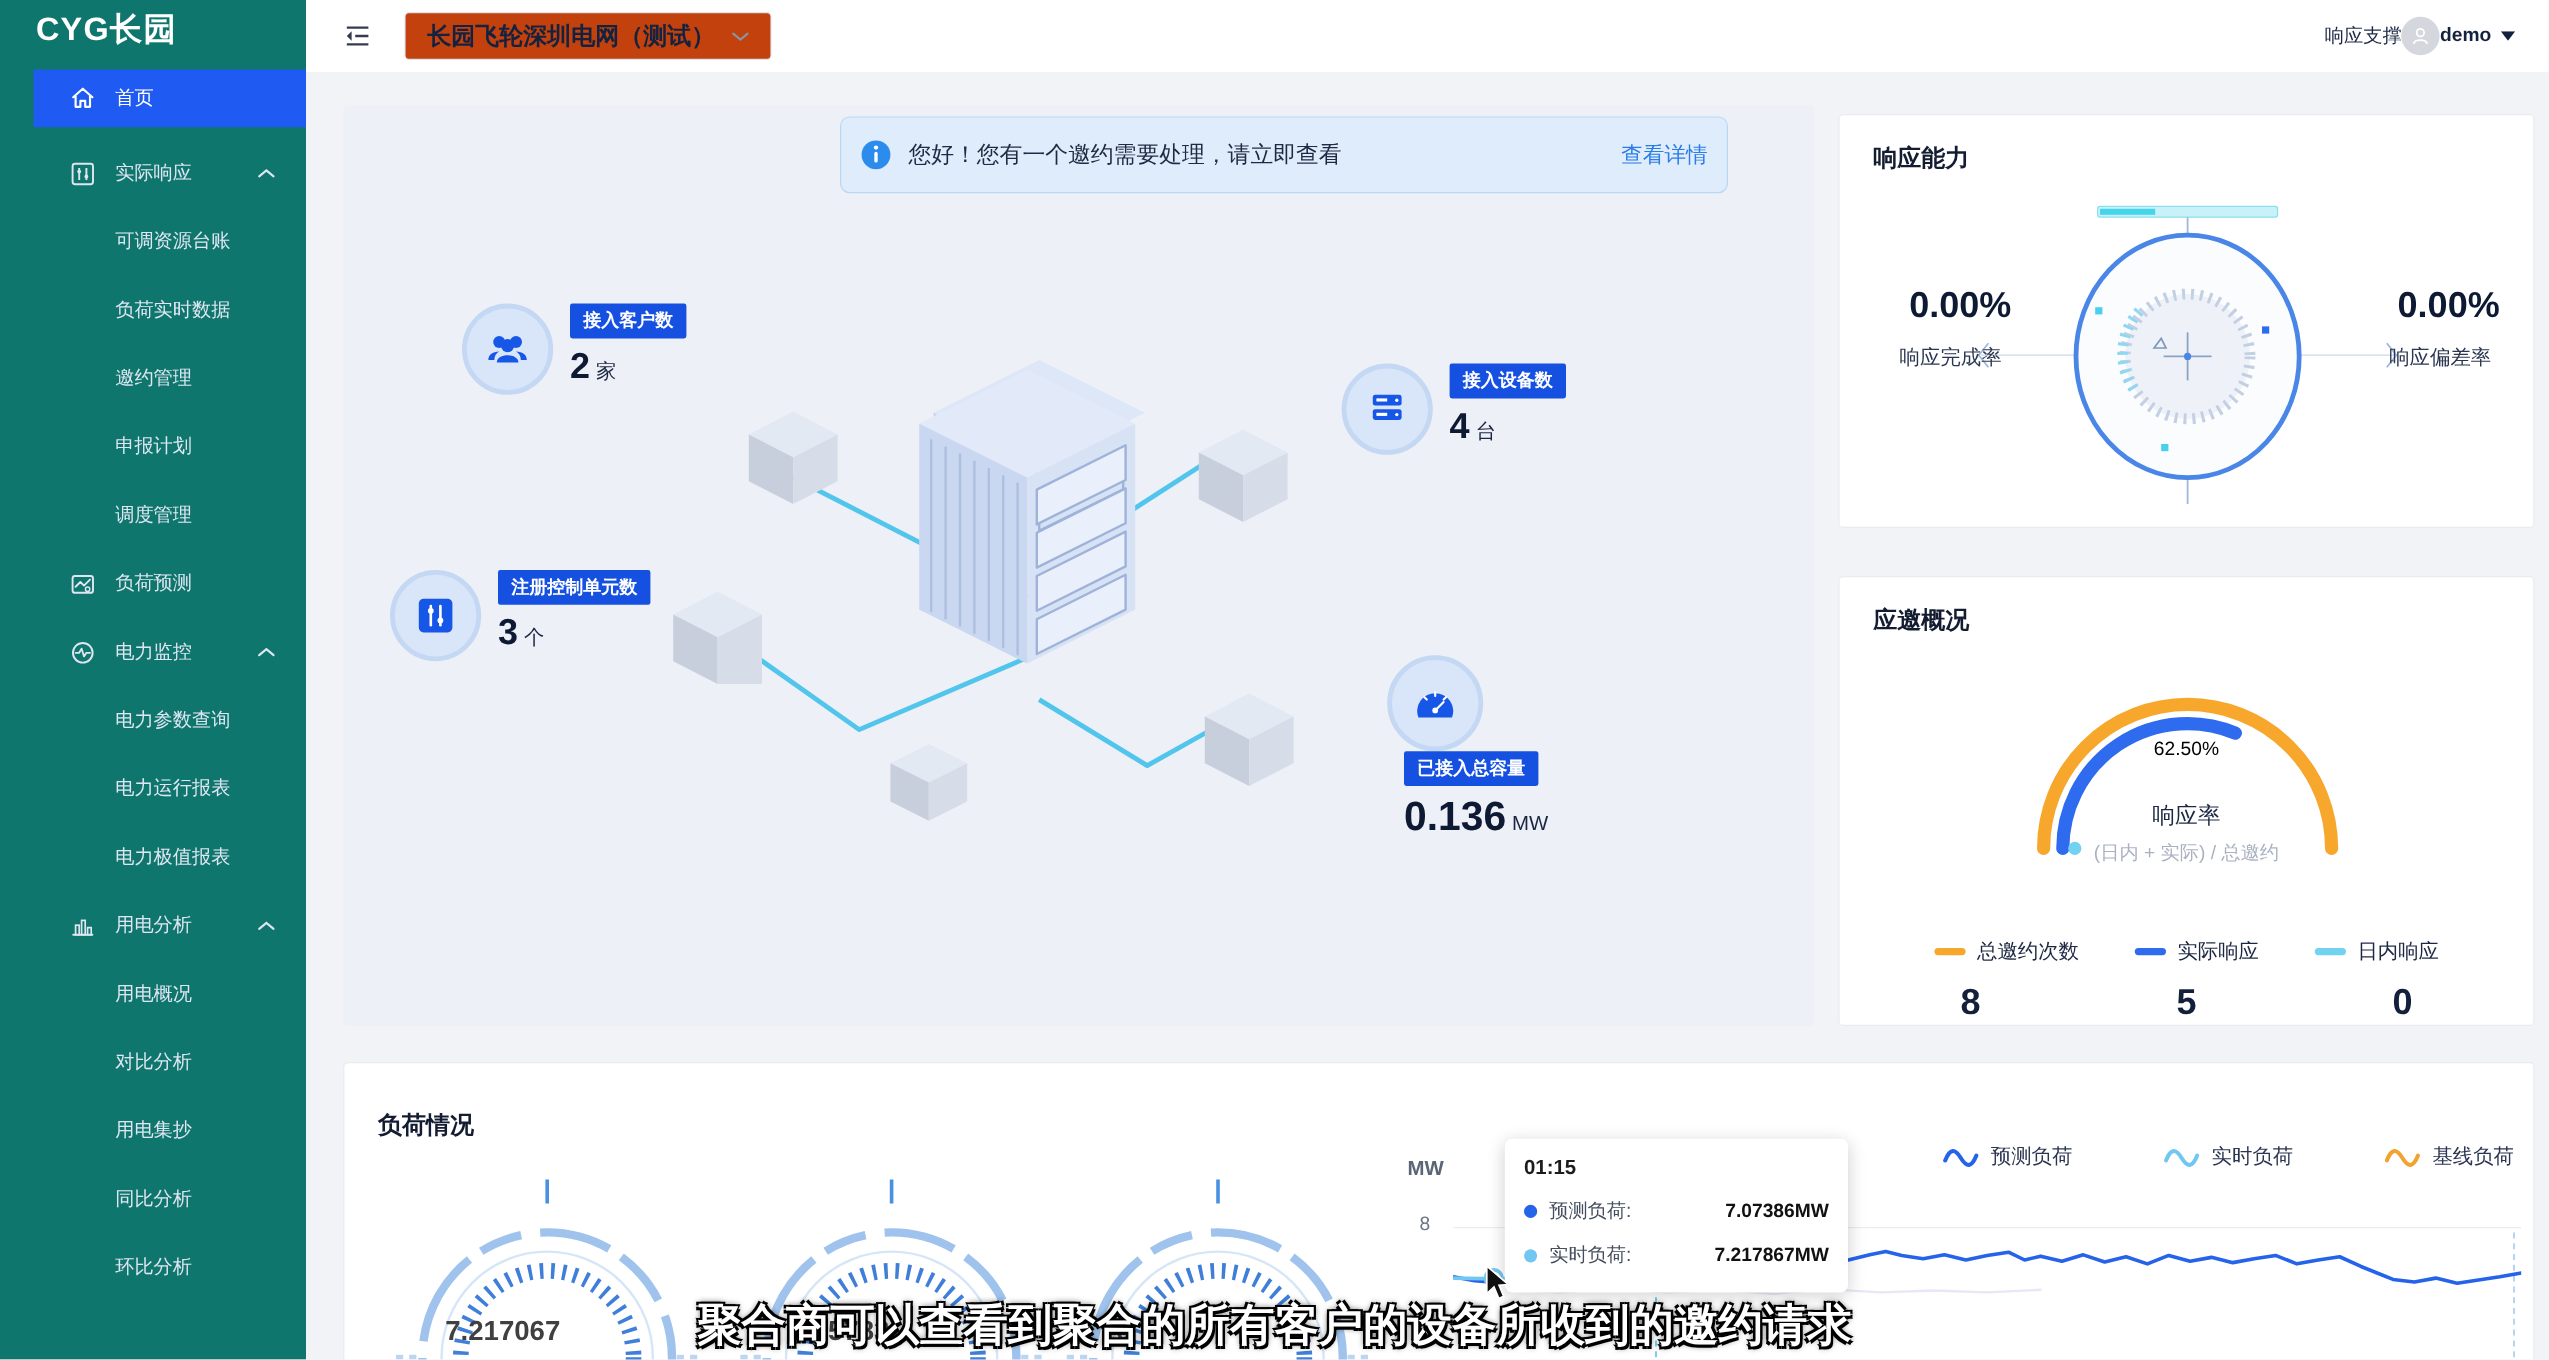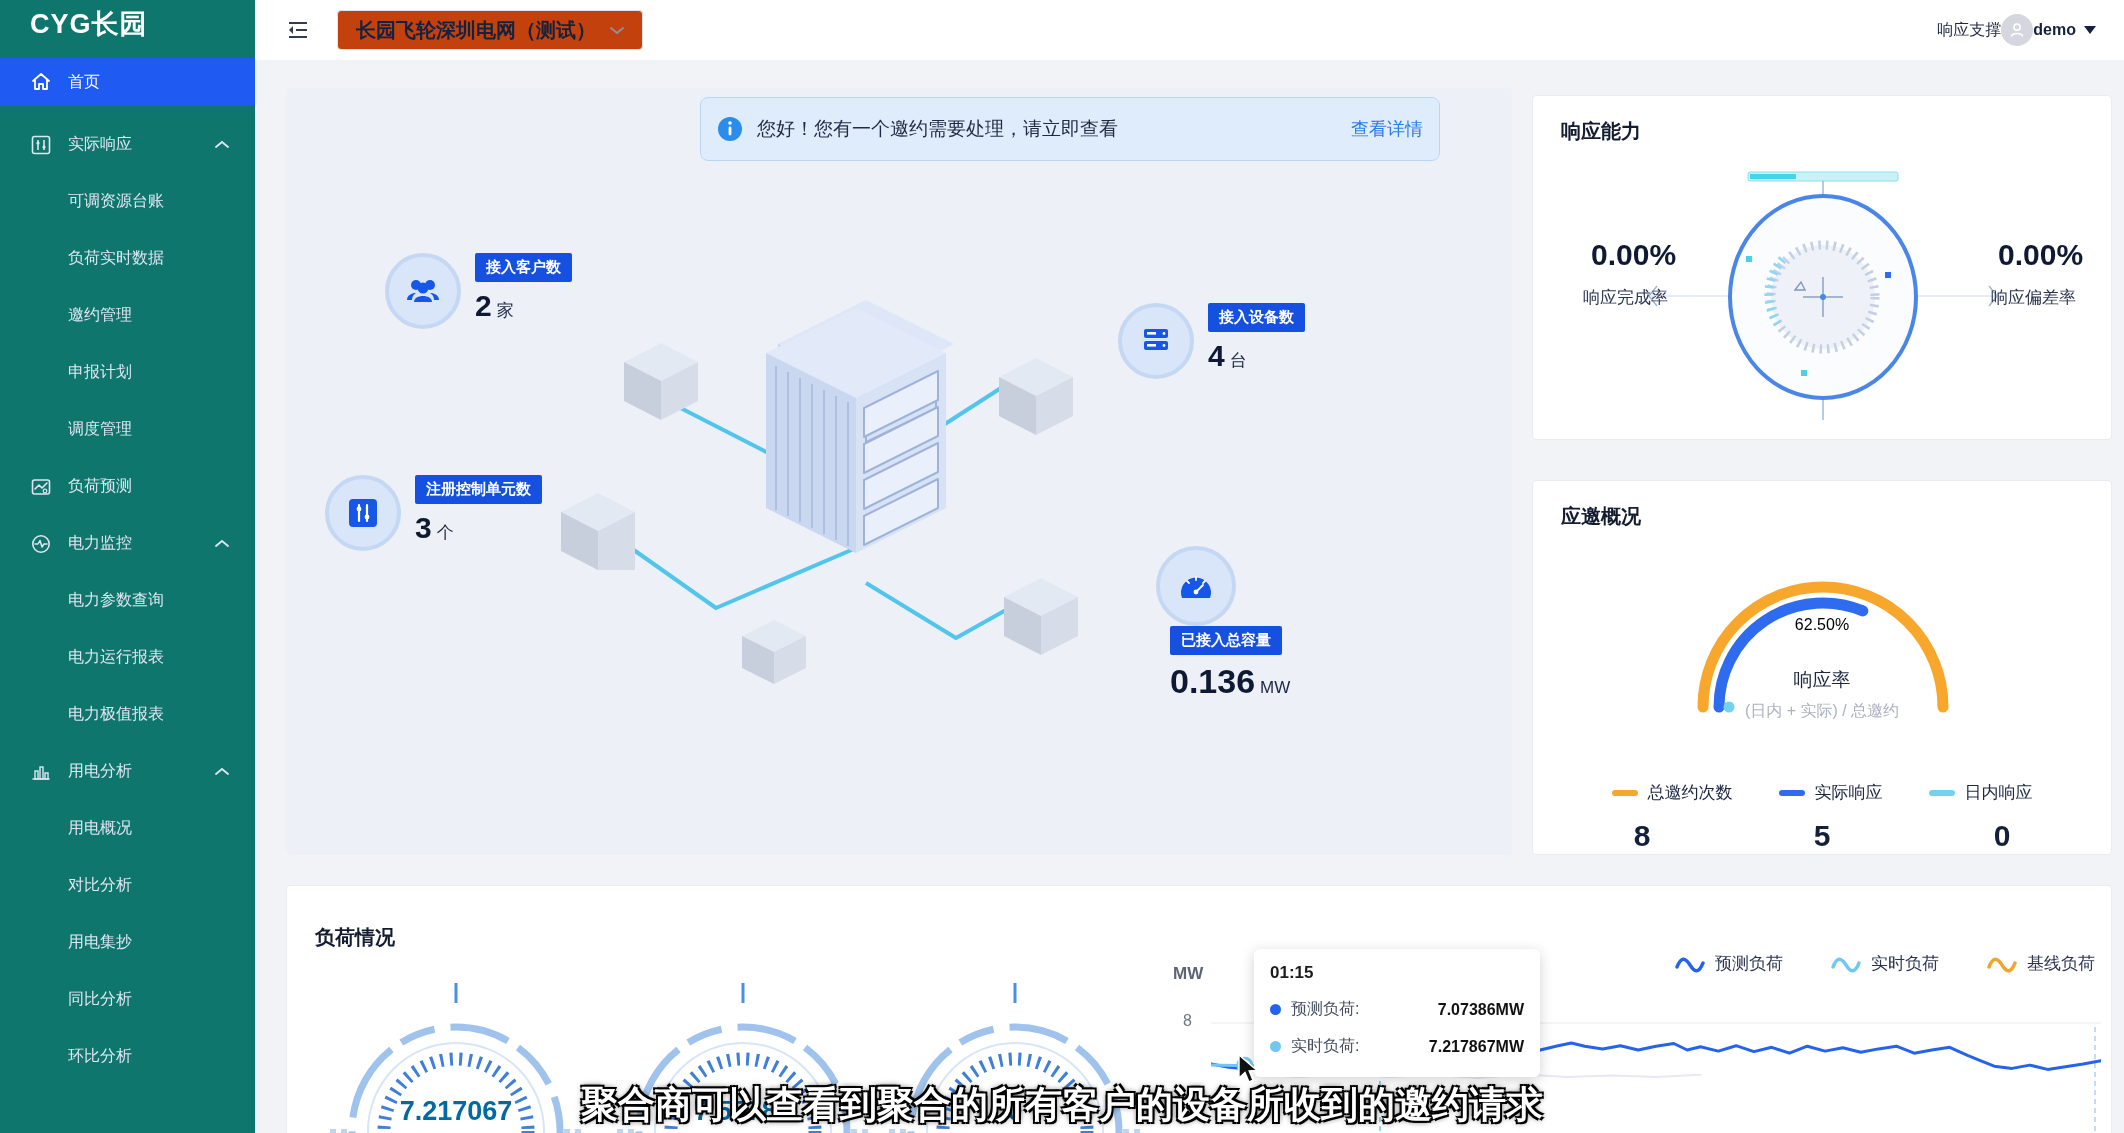--- a/index.html
+++ b/index.html
@@ -5,21 +5,21 @@
   * { margin:0; padding:0; box-sizing:border-box; }
   html,body { width:2124px; height:1133px; overflow:hidden; background:#f2f3f6;
     font-family:"Liberation Sans","DejaVu Sans",sans-serif; }
   #app { position:relative; width:2124px; height:1133px; overflow:hidden; }
 
   
   .sidebar { position:absolute; left:0; top:0; width:255px; height:1133px;
     background:#0f766e; color:#e8edf7; z-index:30; }
   .logo { height:48px; display:flex; align-items:center; padding-left:30px;
     font-size:27px; font-weight:bold; color:#fff; letter-spacing:1px; }
-  .menu { margin-top:10px; }
+  .menu { margin-top:10px;padding-left:28px; }
   .mi { height:57px; display:flex; align-items:center; font-size:16px;
     color:#dfe6f2; cursor:pointer; }
   .mi.selected { height:48px; background:#1f5af2; color:#fff; margin-bottom:10px; }
   .mi .mic { width:22px; height:22px; margin-left:30px; margin-right:16px;
     display:flex; align-items:center; justify-content:center; flex:none; }
   .mi.sub { padding-left:68px; }
   .mi .caret { margin-left:auto; margin-right:26px; display:flex; }
 
   
   .topbar { position:absolute; left:255px; top:0; width:1869px; height:60px;
@@ -66,34 +66,34 @@
   .gauge-center { position:absolute; left:0; right:0; text-align:center; }
   .io-rate-label { font-size:19px; color:#1c2742; margin-top:8px; }
   .io-formula { font-size:16px; color:#aab2c2; margin-top:10px; }
   .io-legend { position:absolute; left:0; right:0; top:300px; display:flex; justify-content:center; gap:46px; }
   .io-leg-item { display:flex; align-items:center; gap:10px; font-size:17px; color:#1c2742; cursor:pointer; }
   .io-dash { width:26px; height:6px; border-radius:3px; }
   .io-nums { position:absolute; left:0; right:0; top:338px; display:flex; justify-content:center; gap:120px; }
   .io-num { font-size:30px; font-weight:bold; color:#13203c; width:60px; text-align:center; }
 
   
-  .lp-legend { position:absolute; right:16px; top:66px; display:flex; gap:48px; }
+  .lp-legend { position:absolute; right:16px; top:66px; display:flex; gap:76px; }
   .lp-leg-item { display:flex; align-items:center; gap:10px; font-size:17px; color:#2a3550; cursor:pointer; }
   .axis-unit { position:absolute; left:886px; top:78px; font-size:17px; font-weight:bold; color:#5b6575; }
   .axis-tick { position:absolute; left:896px; top:126px; font-size:16px; color:#6d7685; }
 
   .tooltip { position:absolute; left:967px; top:63px; width:286px; height:128px;
     background:#fff; border-radius:6px; box-shadow:0 3px 14px rgba(0,0,0,.18); padding:14px 16px; z-index:6; }
   .tt-time { font-size:17px; font-weight:bold; color:#1c1c1c; }
   .tt-row { display:flex; align-items:center; margin-top:16px; font-size:16px; color:#444e5e; }
   .tt-dot { width:11px; height:11px; border-radius:50%; margin-right:10px; flex:none; }
   .tt-val { margin-left:auto; font-weight:bold; color:#111; }
 
-  .gauge-val { position:absolute; width:170px; text-align:center; font-size:27px;
-    font-weight:bold; color:#0369a1; z-index:3; }
+  .gauge-val { position:absolute; width:170px; font-size:23px;
+    font-weight:bold; color:#404040; z-index:3; }
 
   .caption { position:absolute; left:50%; top:1080px; transform:translateX(-50%);
     font-size:37px; font-weight:bold; color:#fff; white-space:nowrap; z-index:50;
     text-shadow:-2px -2px 0 #000, 2px -2px 0 #000, -2px 2px 0 #000, 2px 2px 0 #000, 0 0 6px #000; }
 
   svg { display:block; }
 </style>
 </head>
 <body>
 

